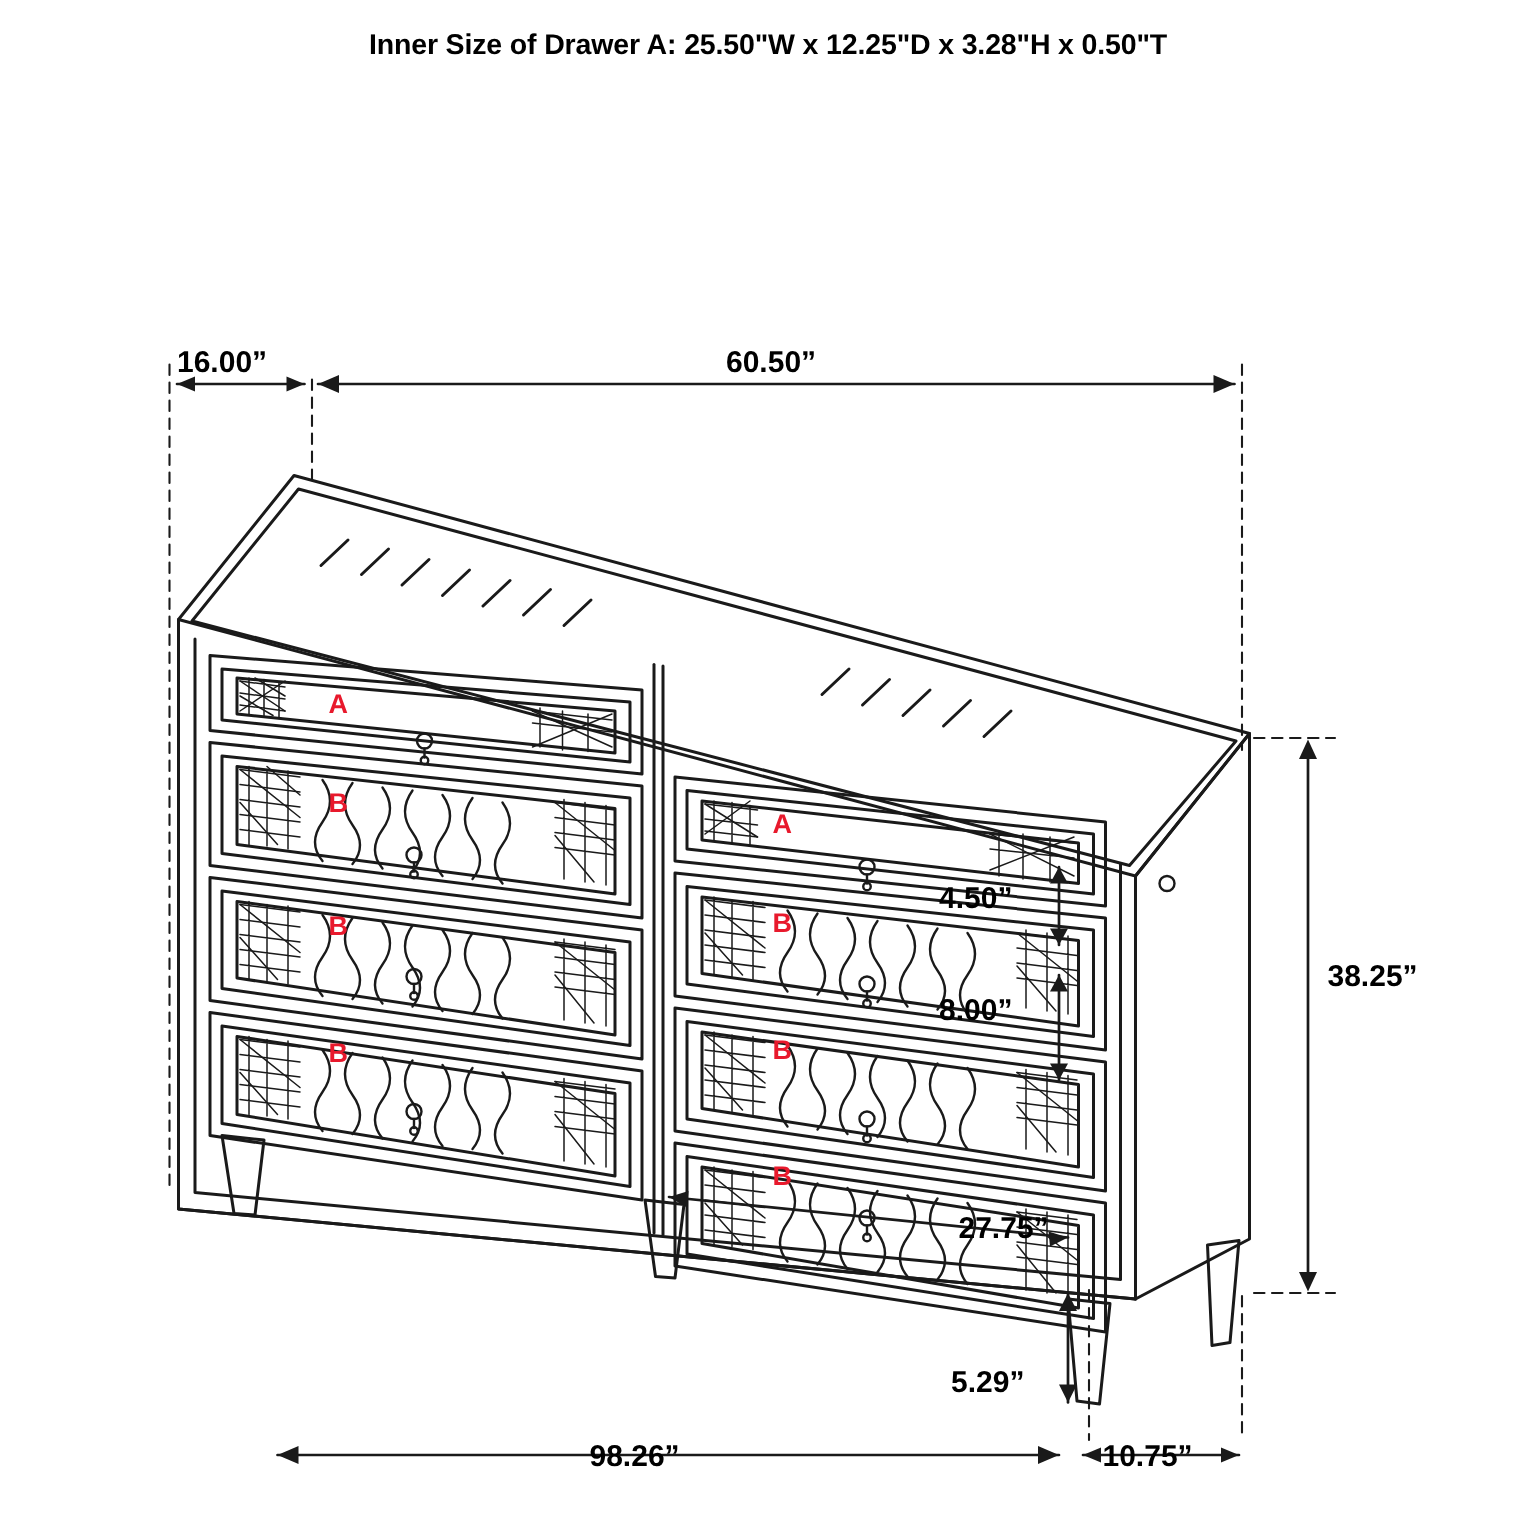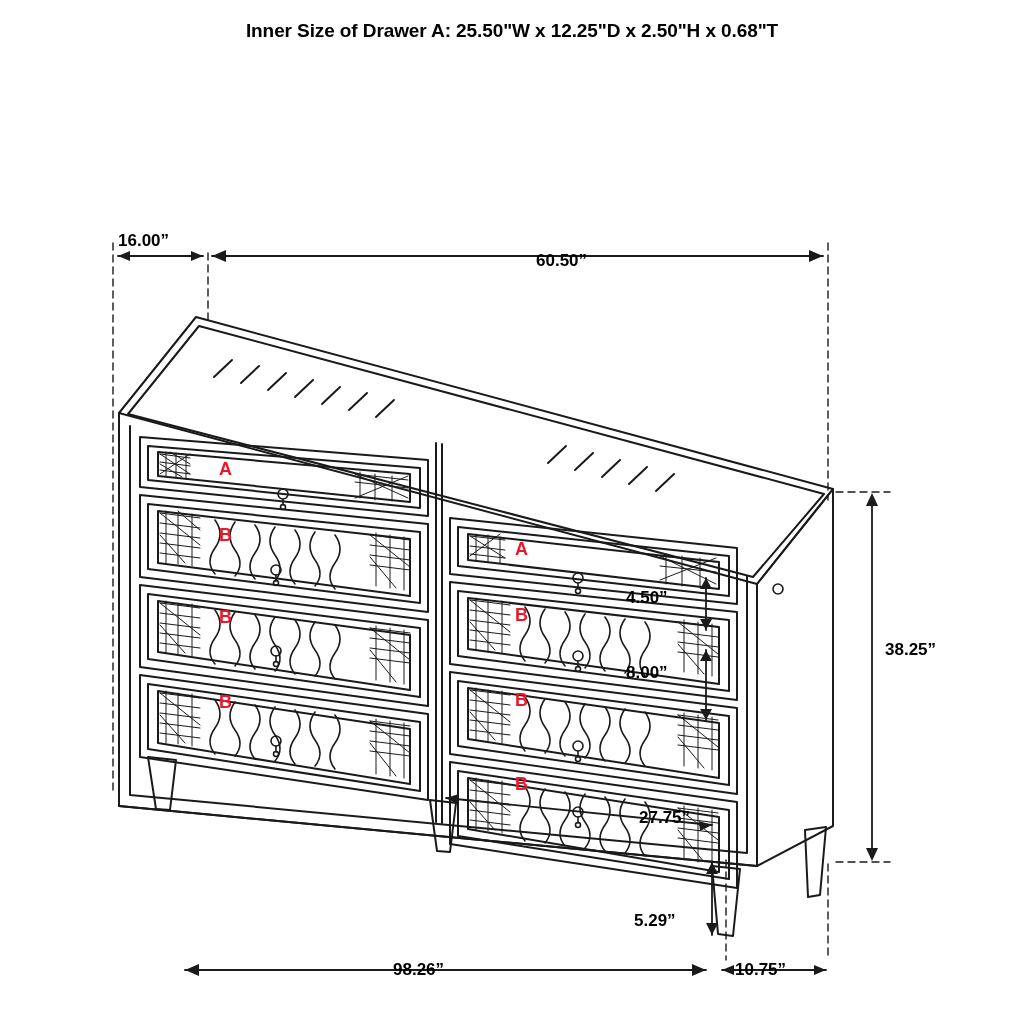--- a/index.html
+++ b/index.html
@@ -35,38 +35,38 @@
 
   svg#draw {
     position: absolute;
     left: 0; top: 0;
     width: 1024px;
     height: 1024px;
   }
   .dimlbl {
     position: absolute;
     font-weight: bold;
-    font-size: 17px;
+    font-size: 20px;
     color: #000;
     white-space: nowrap;
   }
   .redlbl {
     position: absolute;
     font-weight: bold;
     font-size: 18px;
     color: #e8192c;
     white-space: nowrap;
   }
 </style>
 </head>
 <body>
 
 <div id="stage">
 
-  <div class="hdr" id="hdr1">Inner Size of Drawer A: 25.50"W x 12.25"D x 2.50"H x 0.68"T</div>
+  <div class="hdr" id="hdr1">Inner Size of Drawer A: 25.50"W x 12.25"D x 3.28"H x 0.50"T</div>
 
   <svg id="draw" viewBox="0 0 1024 1024">
     <g fill="none" stroke="#1a1a1a" stroke-width="2" stroke-linejoin="round" stroke-linecap="round">
 
       <g stroke-dasharray="7 5" stroke-width="1.4">
         <line x1="113" y1="243" x2="113" y2="790"></line>
         <line x1="208" y1="253" x2="208" y2="320"></line>
         <line x1="828" y1="243" x2="828" y2="500"></line>
         <line x1="836" y1="492" x2="890" y2="492"></line>
         <line x1="836" y1="862" x2="890" y2="862"></line>
@@ -315,21 +315,21 @@
       <path d="M706 720 L700 709 L712 709 Z" fill="#1a1a1a" stroke="none"></path>
 
       <line x1="446" y1="798" x2="712" y2="825" stroke-width="1.8"></line>
       <path d="M446 798 L459 794 L458 805 Z" fill="#1a1a1a" stroke="none"></path>
       <path d="M712 825 L699 821 L700 831 Z" fill="#1a1a1a" stroke="none"></path>
 
     </g>
   </svg>
 
   <div class="dimlbl" style="left:118px; top:231px;">16.00”</div>
-  <div class="dimlbl" style="left:536px; top:231px;margin-top:20px;">60.50”</div>
+  <div class="dimlbl" style="left:484px; top:231px;">60.50”</div>
   <div class="dimlbl" style="left:845px; top:640px;margin-left:40px;">38.25”</div>
   <div class="dimlbl" style="left:626px; top:588px;">4.50”</div>
   <div class="dimlbl" style="left:626px; top:663px;">8.00”</div>
   <div class="dimlbl" style="left:591px; top:808px;margin-left:48px;">27.75”</div>
   <div class="dimlbl" style="left:634px; top:911px;">5.29”</div>
   <div class="dimlbl" style="left:393px; top:960px;">98.26”</div>
   <div class="dimlbl" style="left:735px; top:960px;">10.75”</div>
 
   <div class="redlbl" style="left:219px; top:459px;">A</div>
   <div class="redlbl" style="left:219px; top:525px;">B</div>

